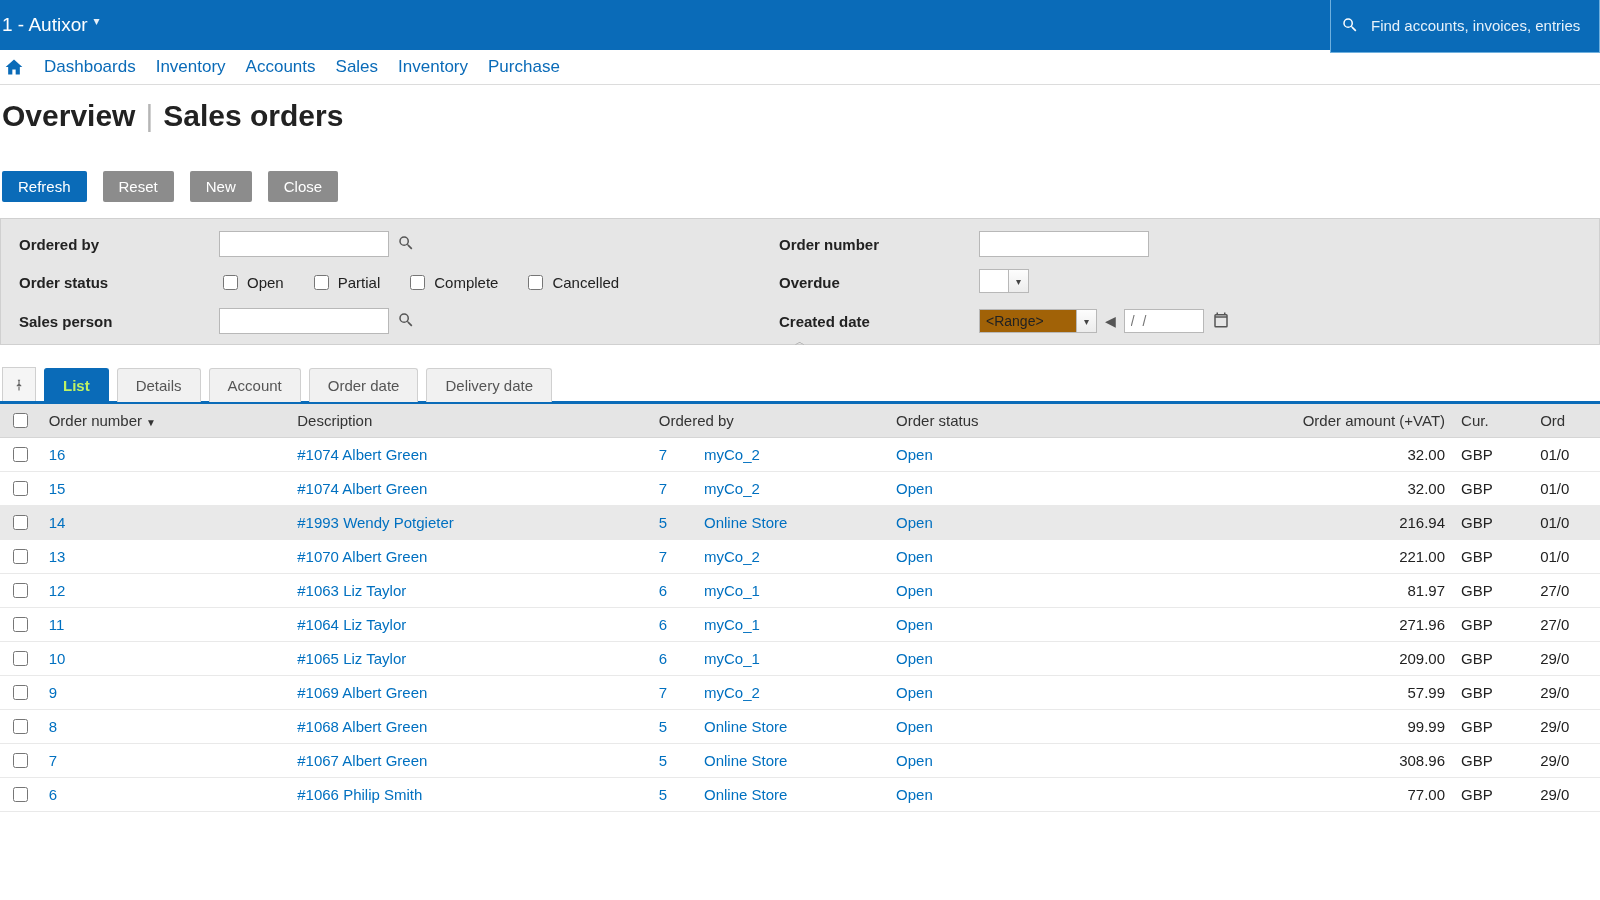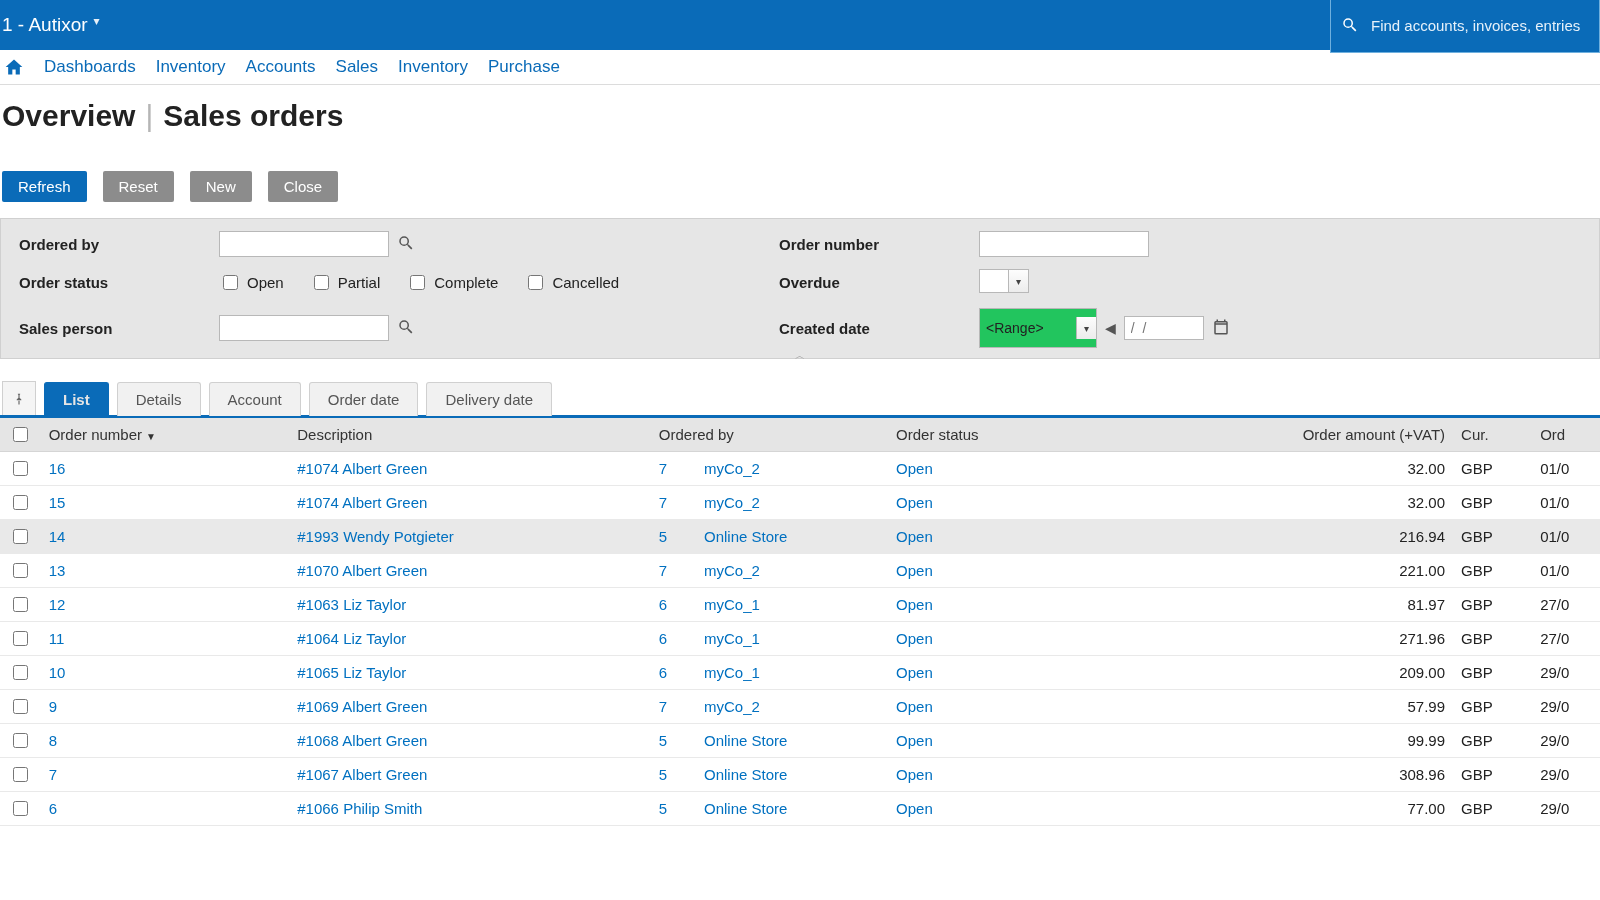--- a/index.html
+++ b/index.html
@@ -130,22 +130,22 @@
   .overdue-select .dd {
     width: 20px; height: 24px; border: 1px solid #b8b8b8; border-left: none;
     background: linear-gradient(#fdfdfd,#ececec);
     display: flex; align-items: center; justify-content: center;
   }
   .dd-caret { font-size: 10px; color: #444; }
 
   .range-wrap { display: flex; align-items: center; gap: 8px; }
   .range-select {
     display: flex; align-items: center;
-    border: 1px solid #b8b8b8; background: #22c55e;
-    height: 40px;
+    border: 1px solid #b8b8b8; background: #a16207;
+    height: 24px;
   }
   .range-select .txt { padding: 0 6px; width: 96px; font-size: 14px; }
   .range-select .dd {
     width: 20px; height: 22px;
     border-left: 1px solid #b8b8b8;
     background: linear-gradient(#fdfdfd,#ececec);
     display: flex; align-items: center; justify-content: center;
   }
   .date-nav { color: #555; font-size: 14px; cursor: pointer; }
   .date-field {
@@ -185,21 +185,21 @@
     border-bottom: none;
     background: #f1f1f1;
     color: #555;
     font-size: 15px;
     cursor: pointer;
     position: relative;
     top: 1px;
     border-radius: 3px 3px 0 0;
   }
   .tab.active {
-    background: #0a6bb8; color: #e5e5e5; border-color: #0a6bb8;
+    background: #0a6bb8; color: #bef264; border-color: #0a6bb8;
     font-weight: 600;
   }
 
   
   table.grid {
     width: 100%;
     border-collapse: collapse;
     table-layout: fixed;
   }
   table.grid thead th {

